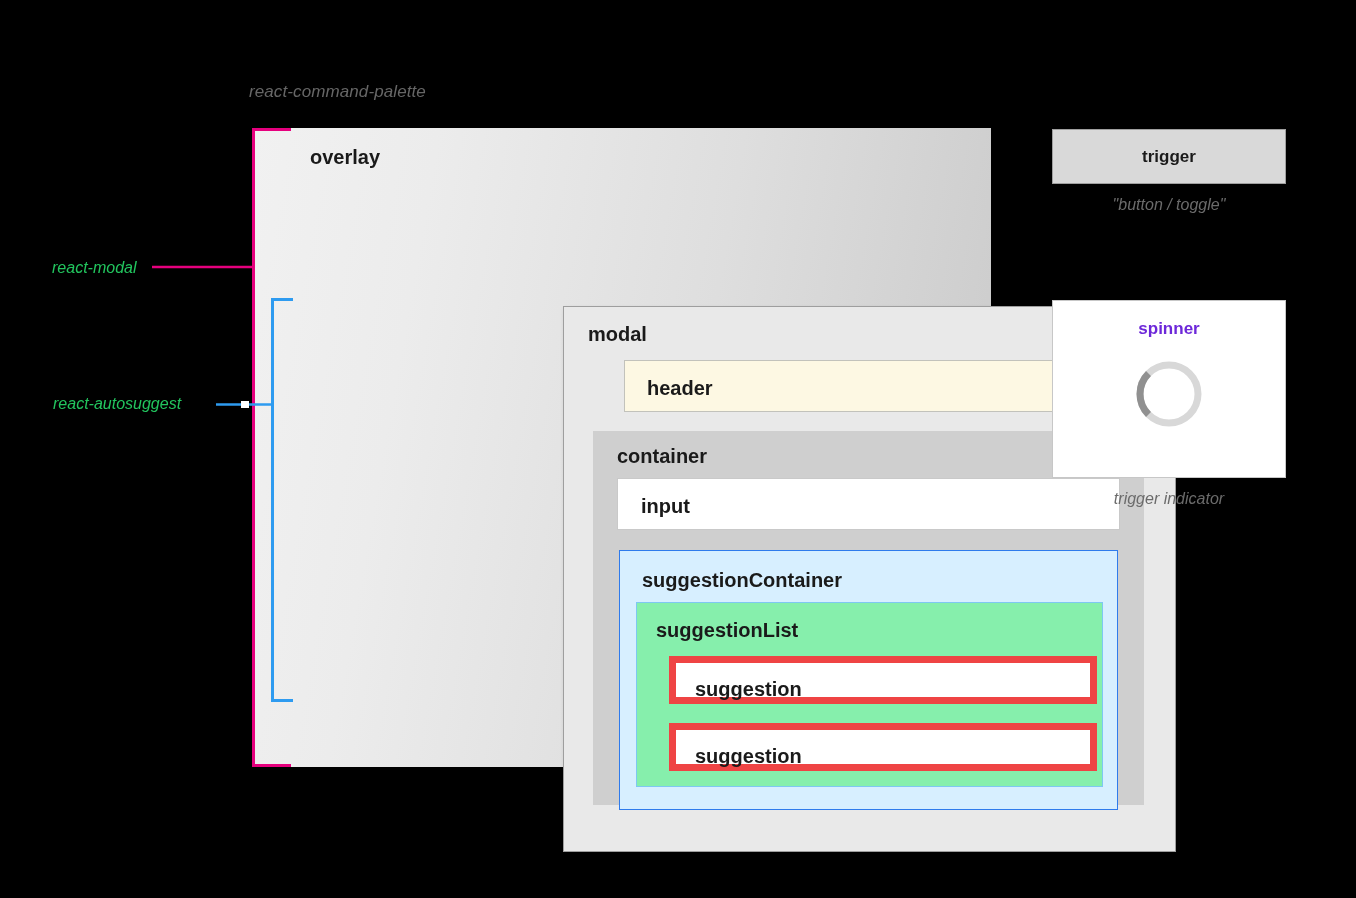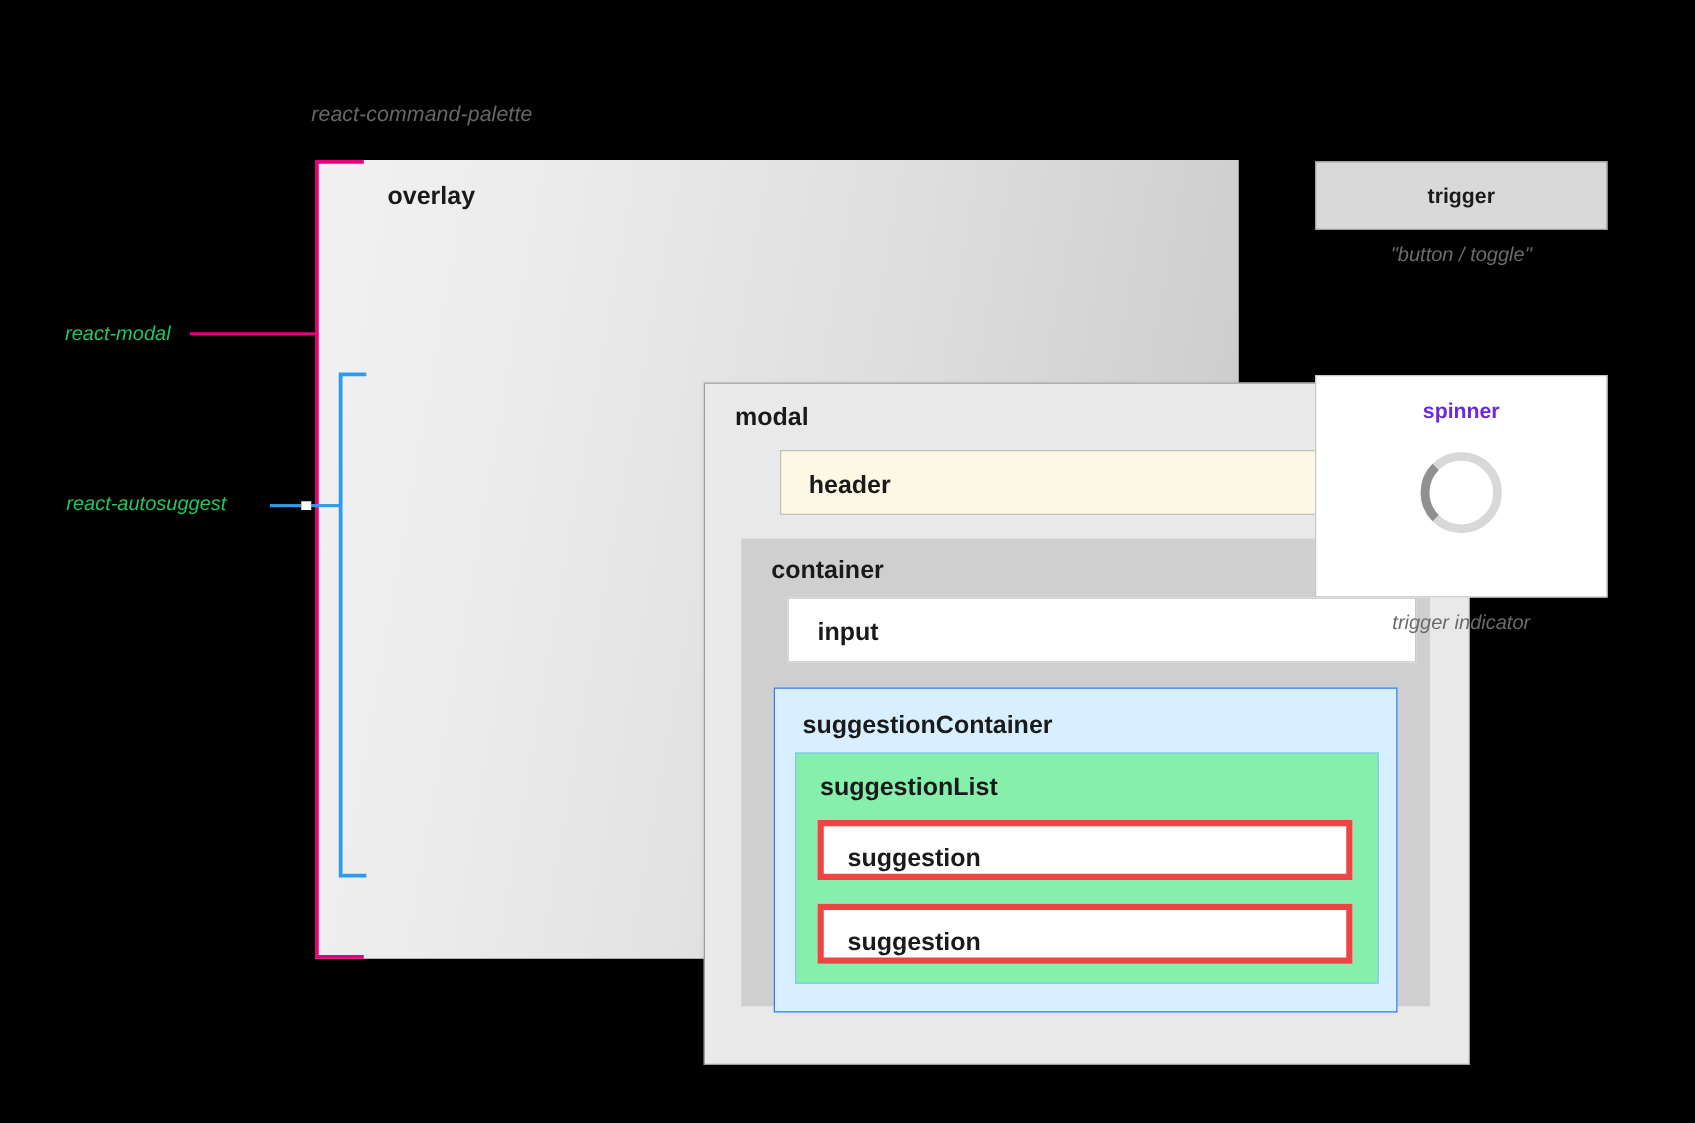--- a/index.html
+++ b/index.html
@@ -87,21 +87,21 @@
     width: 551px;
     height: 374px;
     background: #cfcfcf;
     box-sizing: border-box;
   }
   .container-label { left: 24px; top: 14px; }
 
   
   .input-box {
     position: absolute;
-    left: 37px;
+    left: 24px;
     top: 47px;
     width: 503px;
     height: 52px;
     background: #ffffff;
     border: 1px solid #c9c9c9;
     box-sizing: border-box;
   }
   .input-label { left: 23px; top: 16px; }
 
   
@@ -126,25 +126,25 @@
     height: 185px;
     background: #86efac;
     border: 1px solid #7ec7f2;
     box-sizing: border-box;
   }
   .suglist-label { left: 19px; top: 16px; }
 
   
   .suggestion-box {
     position: absolute;
-    left: 17px;
+    left: 32px;
     width: 428px;
     height: 48px;
     background: #ffffff;
-    border: 5px solid #ef4444;
+    border: 7px solid #ef4444;
     box-sizing: border-box;
   }
   .suggestion-1 { top: 53px; }
   .suggestion-2 { top: 120px; }
   .suggestion-label { left: 19px; top: 15px; }
 
   
   .trigger-box {
     position: absolute;
     left: 1052px;

